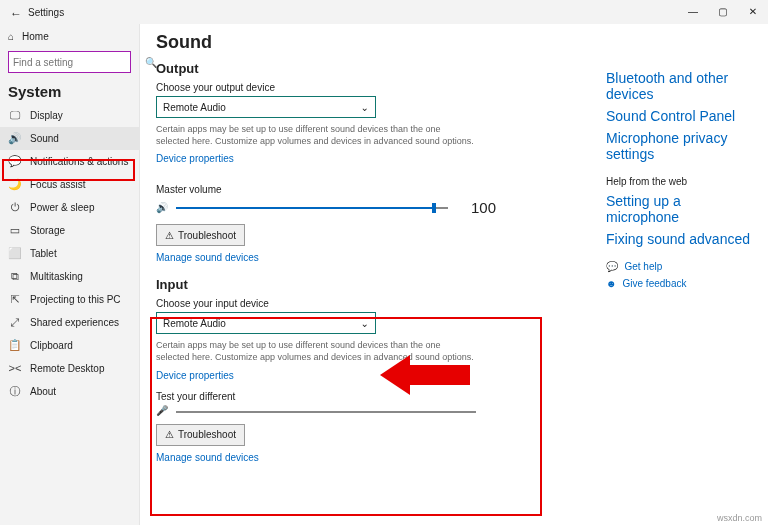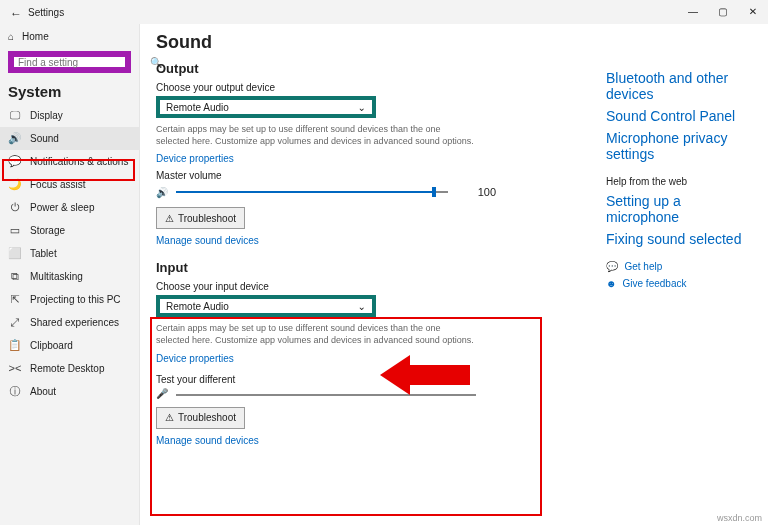--- a/index.html
+++ b/index.html
@@ -5,39 +5,39 @@
   * { box-sizing: border-box; margin: 0; padding: 0; font-family: "Segoe UI", Arial, sans-serif; }
   body { width: 768px; height: 525px; overflow: hidden; background: #fff; font-size: 10px; color: #222; position: relative; }
   .titlebar { height: 24px; display: flex; align-items: center; padding: 0 8px; background:#f3f3f3; }
   .titlebar .back { width:16px; text-align:center; font-size:12px; }
   .titlebar .title { font-size:10px; margin-left:4px; }
   .winbtns { position:absolute; right:0; top:0; display:flex; height:24px; }
   .winbtns div { width:30px; text-align:center; line-height:24px; font-size:10px; }
   .container { display:flex; height:calc(100% - 24px); }
   .sidebar { width:140px; background:#f3f3f3; border-right:1px solid #e5e5e5; display:flex; flex-direction:column; padding-top:2px; }
   .home { display:flex; align-items:center; padding:5px 8px; gap:8px; font-size:10px; }
-  .searchbox { margin:4px 8px 6px 8px; height:22px; border:6px solid #a21caf; display:flex; align-items:center; padding:0 4px; background:#fff; }
+  .searchbox { margin:4px 8px 6px 8px; height:22px; border:1px solid #a21caf; display:flex; align-items:center; padding:0 4px; background:#fff; }
   .searchbox input { border:none; outline:none; flex:1; font-size:10px; background:transparent; }
   .sidebar-section { font-size:15px; font-weight:600; padding:4px 8px 4px 8px; }
   .navitem { display:flex; align-items:center; gap:8px; padding:5px 8px; font-size:10px; cursor:pointer; }
   .navitem.selected { background:#e5e5e5; }
   .navitem .icon { width:14px; text-align:center; font-size:11px; color:#444; }
   .main { flex:1; padding:6px 12px 6px 16px; overflow-y:auto; position:relative; }
   h1.page { font-weight:600; font-size:18px; margin:2px 0 8px 0; }
   h2.section { font-weight:600; font-size:13px; margin:4px 0 6px 0; }
   .label { font-size:10px; margin-bottom:3px; }
-  .select { width:220px; height:22px; border:4px solid #0f766e; display:flex; align-items:center; justify-content:space-between; padding:0 6px; font-size:10px; background:#fff; }
+  .select { width:220px; height:22px; border:1px solid #0f766e; display:flex; align-items:center; justify-content:space-between; padding:0 6px; font-size:10px; background:#fff; }
   .hint { font-size:9px; color:#666; margin-top:6px; width:320px; line-height:1.3; }
   a.link { color:#0067c0; font-size:10px; text-decoration:none; display:inline-block; margin-top:6px; }
   .slider-row { display:flex; align-items:center; gap:8px; margin-top:4px; width:340px; }
   .slider { position:relative; flex:1; height:14px; }
   .track { position:absolute; top:6px; left:0; right:0; height:2px; background:#888; }
   .fill { position:absolute; top:6px; left:0; height:2px; background:#0067c0; width:95%; }
   .thumb { position:absolute; top:2px; left:95%; width:4px; height:10px; background:#0067c0; transform:translateX(-50%); }
-  .volval { font-size:11px; width:40px; text-align:right; }
+  .volval { font-size:15px; width:40px; text-align:right; }
   .btn { display:inline-flex; align-items:center; gap:4px; height:22px; padding:0 8px; border:1px solid #999; background:#efefef; font-size:10px; margin-top:8px; }
   .right { position:absolute; right:12px; top:46px; width:150px; }
   .right h3 { font-size:10px; font-weight:400; margin-bottom:6px; color:#222; }
   .right a { display:block; color:#0067c0; font-size:14px; margin-bottom:6px; text-decoration:none; }
   .helprow { display:flex; align-items:center; gap:6px; color:#0067c0; font-size:10px; margin-bottom:6px; }
   .redbox-sound { position:absolute; border:2px solid #e60000; left:2px; top:159px; width:133px; height:22px; pointer-events:none; }
   .redbox-input { position:absolute; border:2px solid #e60000; left:150px; top:317px; width:392px; height:199px; pointer-events:none; }
   .arrow { position:absolute; left:380px; top:350px; width:90px; height:50px; pointer-events:none; }
   .micbar { position:relative; width:300px; height:2px; background:#888; margin-top:4px; }
   .watermark { position:absolute; right:6px; bottom:2px; font-size:9px; color:#999; }
@@ -125,21 +125,21 @@
     <h1 class="page">Sound</h1>
 
     <h2 class="section">Output</h2>
     <div class="label">Choose your output device</div>
     <div class="select">
       <span>Remote Audio</span>
       <span>⌄</span>
     </div>
     <div class="hint">Certain apps may be set up to use different sound devices than the one selected here. Customize app volumes and devices in advanced sound options.</div>
     <a class="link">Device properties</a>
-    <div class="label" style="margin-top:6px">Master volume</div>
+    <div class="label" style="margin-top:20px">Master volume</div>
     <div class="slider-row">
       <span>🔊</span>
       <div class="slider">
         <div class="track"></div>
           <div class="fill"></div>
           <div class="thumb"></div>
       </div>
       <span class="volval">100</span>
     </div>
     <div class="btn">
@@ -166,21 +166,21 @@
       <span>Troubleshoot</span>
     </div><br>
     <a class="link">Manage sound devices</a>
 
     <div class="right">
       <a>Bluetooth and other devices</a>
       <a>Sound Control Panel</a>
       <a>Microphone privacy settings</a>
       <h3 style="margin-top:14px">Help from the web</h3>
       <a>Setting up a microphone</a>
-      <a>Fixing sound selected</a>
+      <a>Fixing sound advanced</a>
       <div style="margin-top:14px">
         <div class="helprow">
             <span>💬</span>
             <span>Get help</span>
           </div>
         <div class="helprow">
             <span>☻</span>
             <span>Give feedback</span>
           </div>
       </div>

